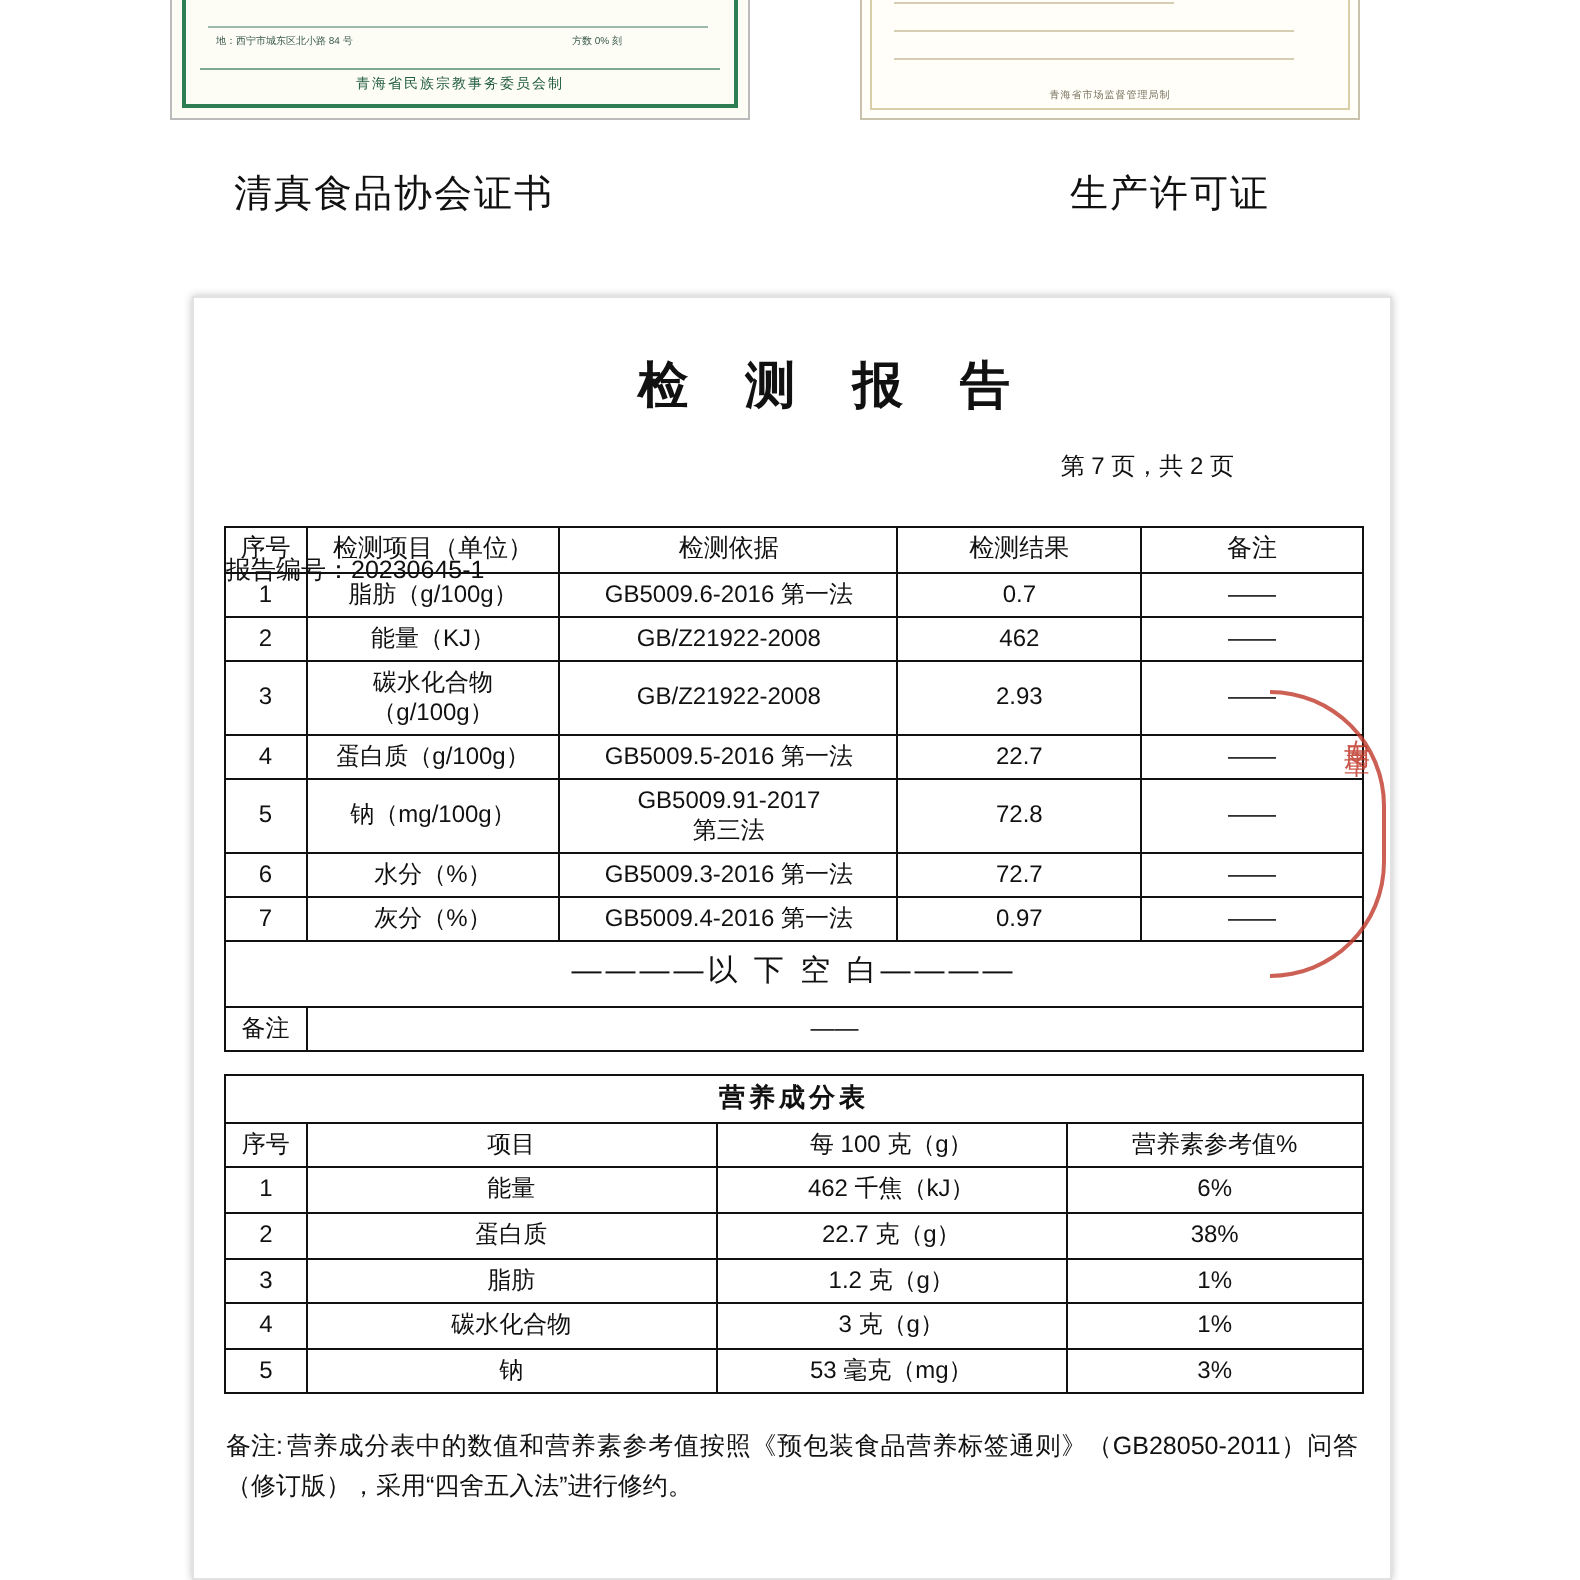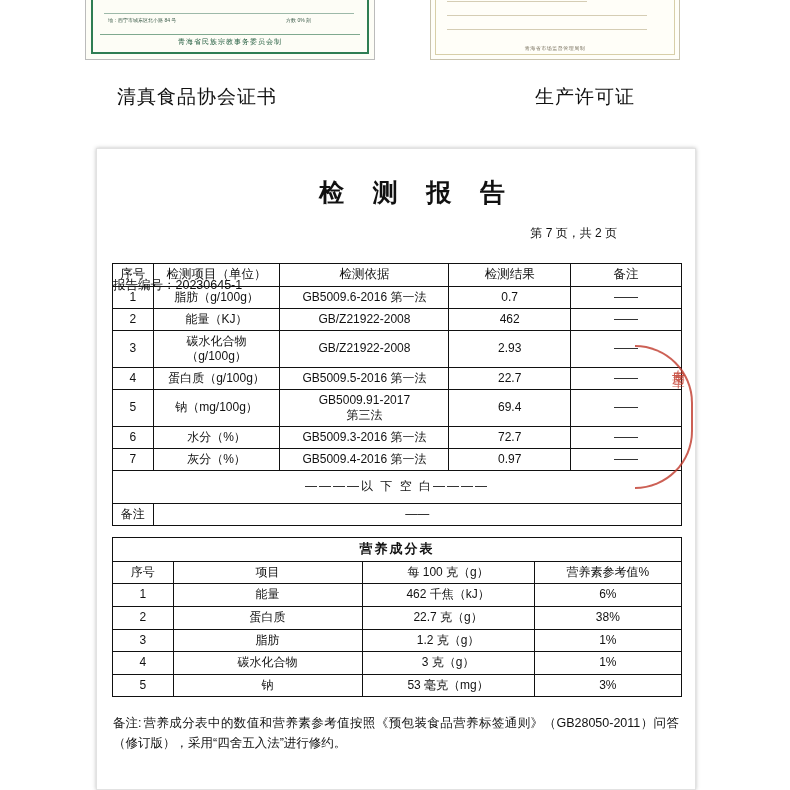--- a/index.html
+++ b/index.html
@@ -159,37 +159,37 @@
   table.grid th { font-size: 12.5px; }
   .col-seq   { width: 34px; }
   .col-item  { width: 124px; }
   .col-basis { width: 172px; }
   .col-res   { width: 124px; }
   .col-note  { width: 112px; }
   .td-left { text-align: left; padding-left: 10px; }
   .dash { letter-spacing: 0px; }
 
   .blank-row td {
-    font-size: 12px;
+    font-size: 15px;
     letter-spacing: 2px;
   }
   .remark-row td { text-align: left; padding-left: 10px; }
 
   
   table.nutri {
     position: absolute;
     left: 15px;
     top: 388px;
     width: 570px;
     border-collapse: collapse;
     font-size: 12px;
   }
   table.nutri td {
     border: 1px solid #111;
-    padding: 3px 16px;
+    padding: 3px 4px;
     text-align: center;
     line-height: 1.3;
   }
   .nutri-title td {
     font-size: 13px;
     font-weight: bold;
     letter-spacing: 2px;
   }
   .n-seq  { width: 34px; }
   .n-item { width: 216px; }
@@ -307,21 +307,21 @@
       <td class="td-left">蛋白质（g/100g）</td>
       <td class="td-left">GB5009.5-2016 第一法</td>
       <td>22.7</td>
       <td class="dash">——</td>
     </tr>
     <tr>
       <td>5</td>
       <td class="td-left">钠（mg/100g）</td>
       <td class="td-left" style="white-space:pre-line">GB5009.91-2017
 第三法</td>
-      <td>69.4</td>
+      <td>72.8</td>
       <td class="dash">——</td>
     </tr>
     <tr>
       <td>6</td>
       <td class="td-left">水分（%）</td>
       <td class="td-left">GB5009.3-2016 第一法</td>
       <td>72.7</td>
       <td class="dash">——</td>
     </tr>
     <tr>

